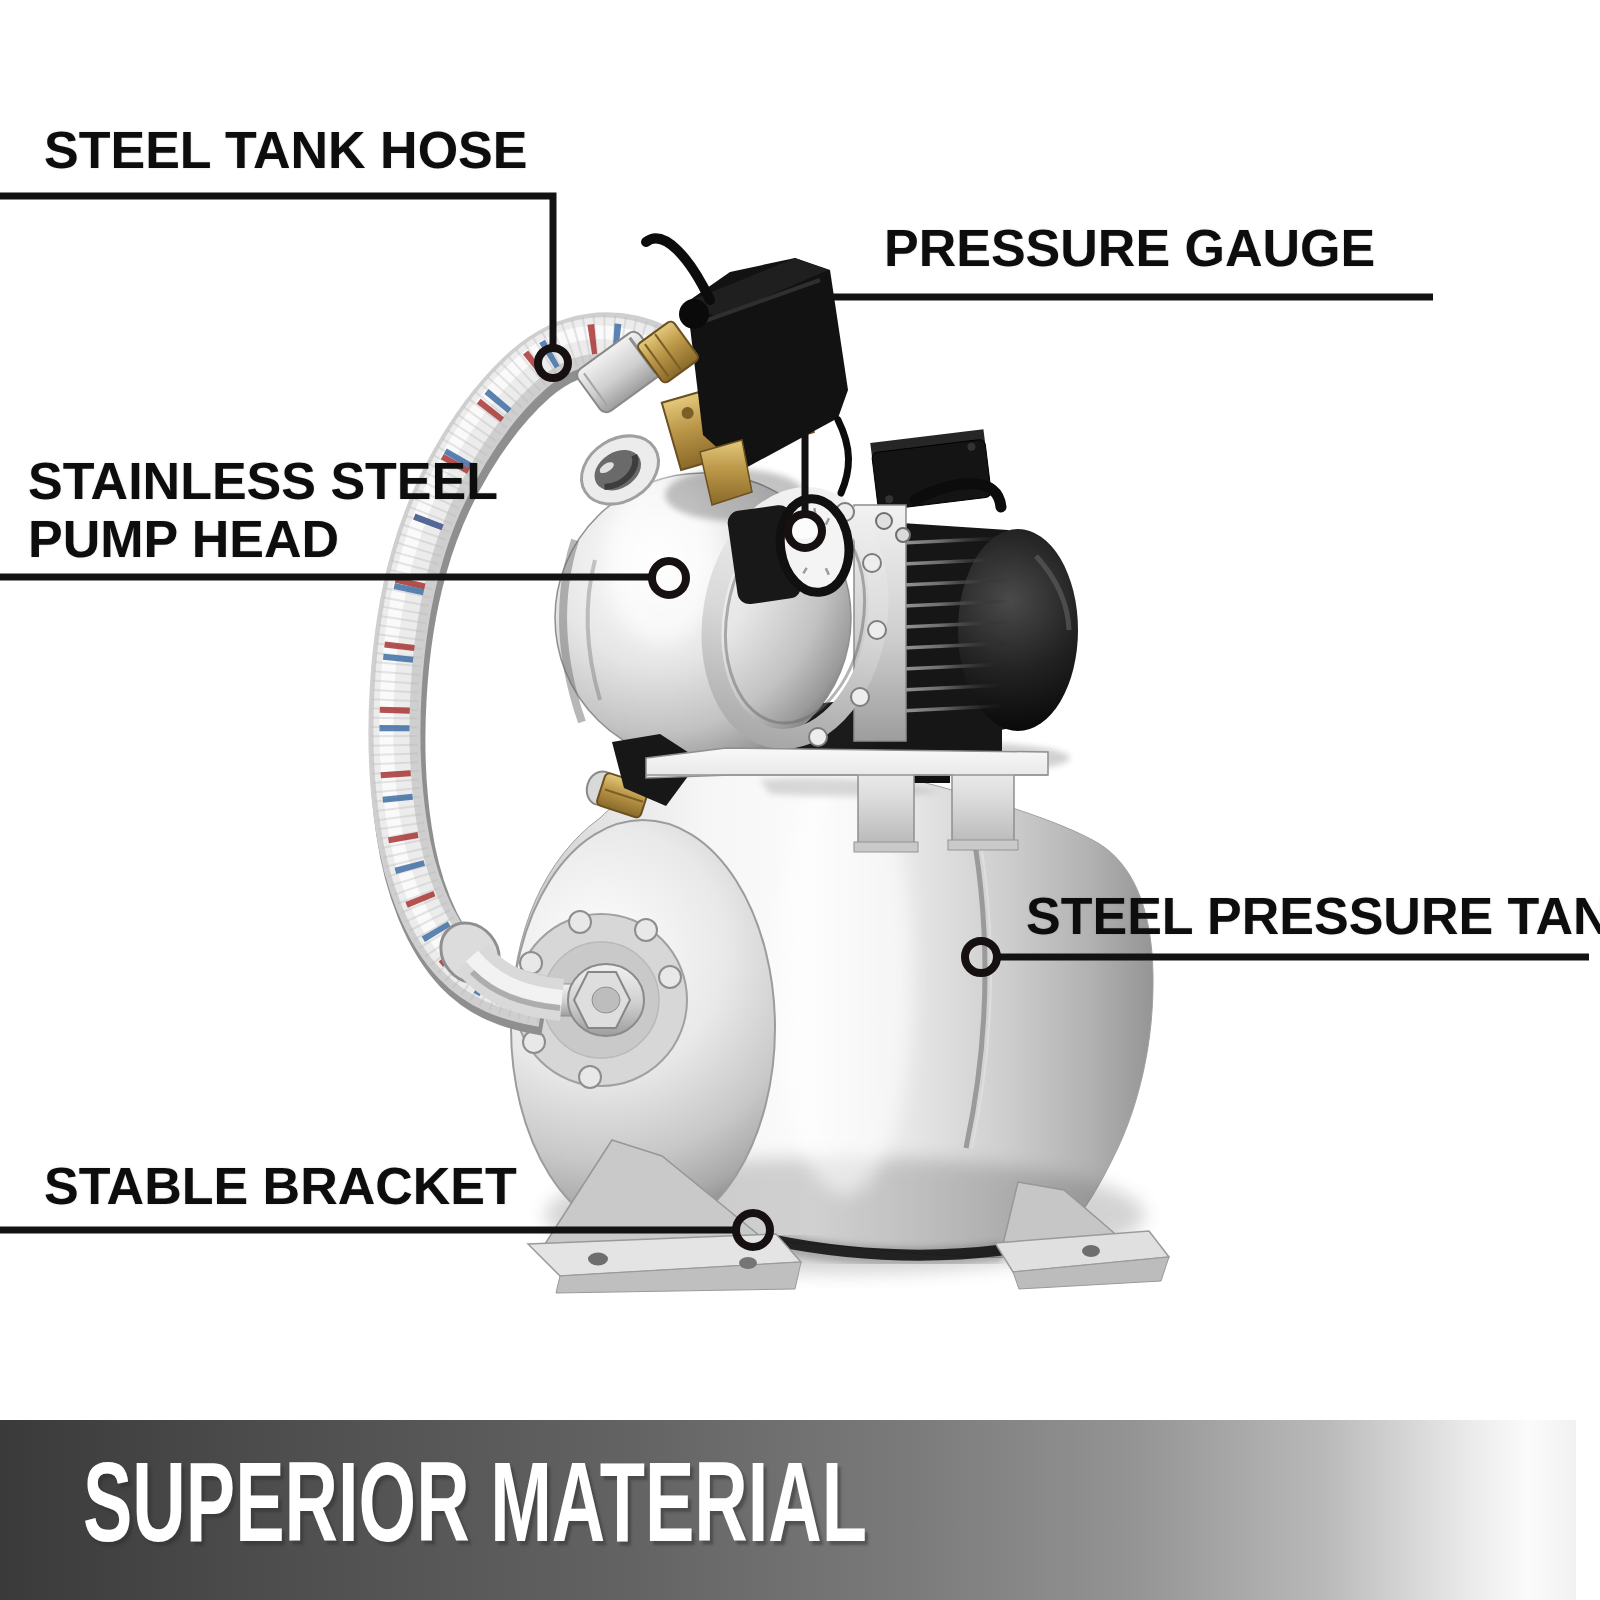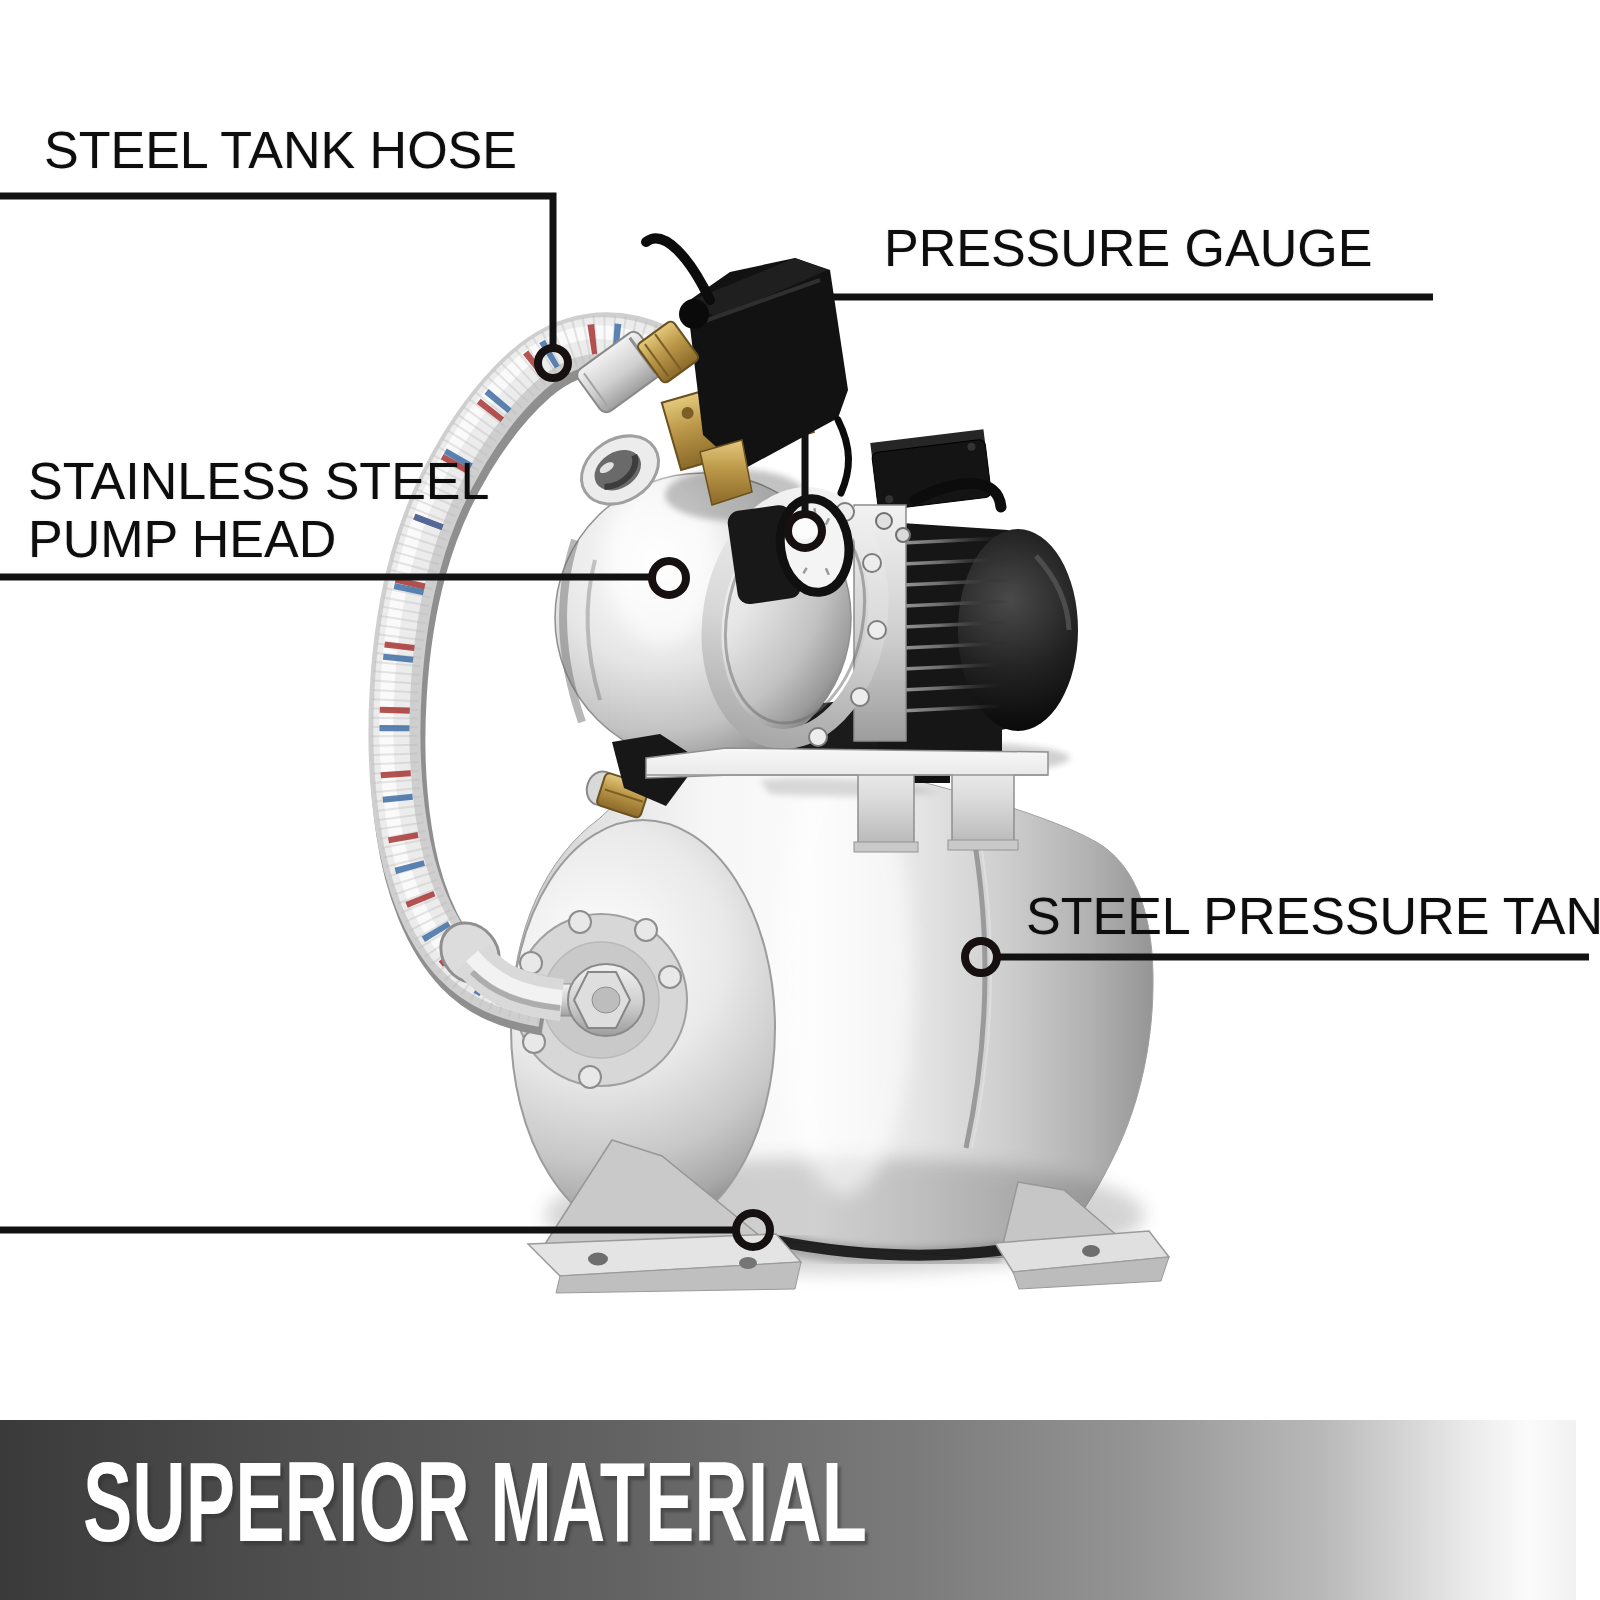--- a/index.html
+++ b/index.html
@@ -2,21 +2,21 @@
 <html><head>
 <meta charset="utf-8">
 <style>
   html,body{margin:0;padding:0;background:#ffffff;}
   #stage{
     position:relative;width:1600px;height:1600px;overflow:hidden;
     background:#ffffff;font-family:"Liberation Sans", sans-serif;
   }
   #art{position:absolute;left:0;top:0;width:1600px;height:1600px;}
   .callout-label{
-    position:absolute;font-weight:normal;font-size:52px;line-height:1.15;
+    position:absolute;font-weight:bold;font-size:52px;line-height:1.15;
     color:#0d0d0d;letter-spacing:0px;white-space:nowrap;
     text-shadow:0 0 2px rgba(90,90,90,.25);
   }
   .callout-label.two-line{line-height:1.12;}
   #banner{
     position:absolute;left:0;top:1420px;width:1576px;height:180px;
     background:linear-gradient(90deg,#3a3a3a 0%,#4e4e4e 18%,#636363 40%,
       #7b7b7b 58%,#949494 72%,#b9b9b9 84%,#e9e9e9 93%,#fbfbfb 97%,#f1f1f1 100%);
   }
   #banner-title{
@@ -322,18 +322,19 @@
 
   <div class="callout-label two-line" style="left:28px;top:452px">
     <div>STAINLESS STEEL</div>
     <div>PUMP HEAD</div>
   </div>
 
   <div class="callout-label" style="left:884px;top:219px">PRESSURE GAUGE</div>
 
   <div class="callout-label" style="left:1026px;top:887px">STEEL PRESSURE TANK</div>
 
+  <div class="callout-label" style="left:44px;top:1157px">STABLE BRACKET</div>
 
   <div id="banner">
     <div id="banner-title">SUPERIOR MATERIAL</div>
   </div>
 
 </div>
 
 </body></html>

